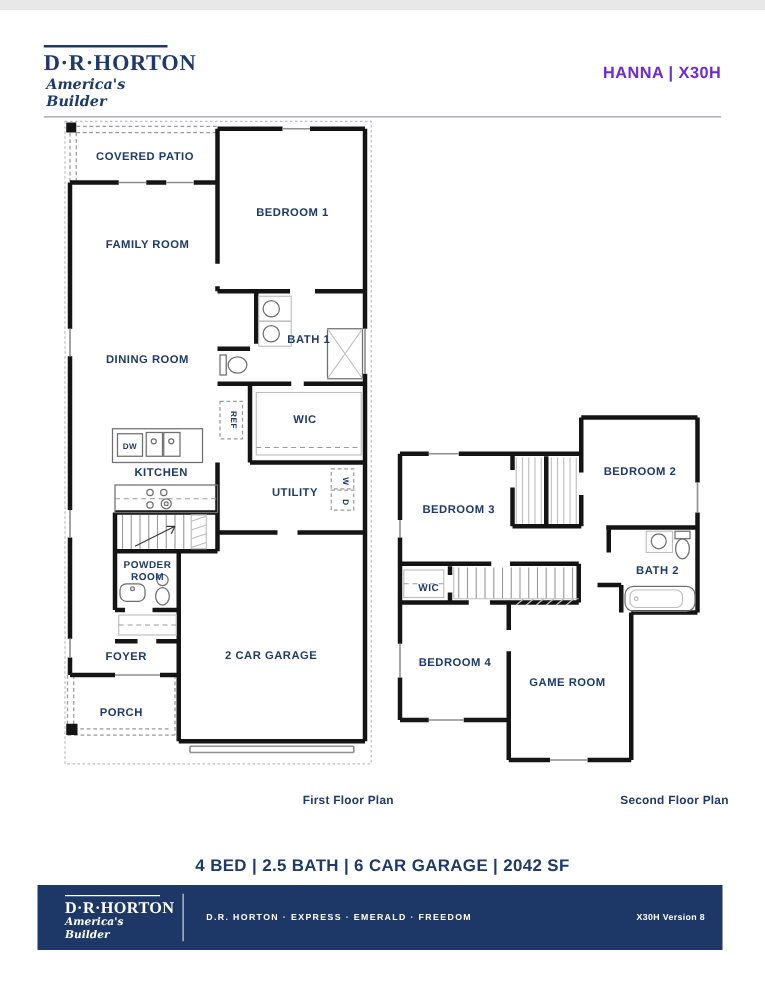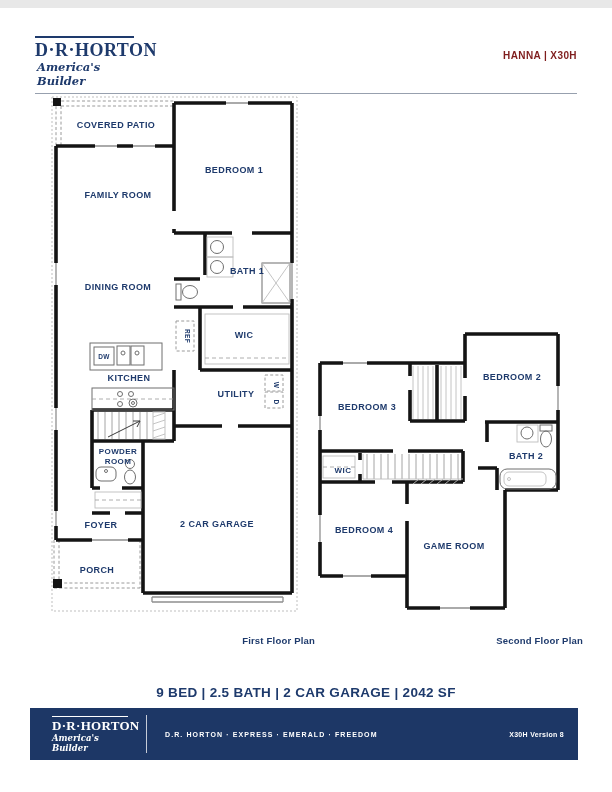--- a/index.html
+++ b/index.html
@@ -5,22 +5,22 @@
   html,body{margin:0;padding:0;background:#e8e8e8;}
   .page{position:relative;width:612px;height:792px;background:#ffffff;margin:8px auto;
         font-family:"Liberation Sans",sans-serif;overflow:hidden;}
   
   .logo{position:absolute;left:35px;top:28px;width:110px;color:#1e3a6c;}
   .logo .overline{height:2px;background:#1e3a6c;width:99px;margin-bottom:3px;}
   .logo .logo-name{font-family:"Liberation Serif",serif;font-weight:bold;font-size:18px;
         letter-spacing:.5px;line-height:18px;color:#1e3a6c;}
   .logo .logo-tagline{font-family:"DejaVu Serif",serif;font-style:italic;font-weight:bold;
         font-size:11.5px;color:#1e3a6c;margin-top:1px;margin-left:2px;}
-  .plan-title{position:absolute;right:35px;top:42px;font-size:10px;font-weight:bold;
-        color:#7f1d1d;letter-spacing:.4px;}
+  .plan-title{position:absolute;right:35px;top:42px;font-size:13px;font-weight:bold;
+        color:#6d28d9;letter-spacing:.4px;}
   .header-rule{position:absolute;left:35px;right:35px;top:85px;height:1px;background:#97a0ae;}
   
   .plan{position:absolute;}
   #floor1{left:40px;top:85px;}
   #floor2{left:315px;top:310px;}
   .wall{stroke:#141414;stroke-width:3.6;fill:none;}
   .win{stroke:#8f8f8f;stroke-width:1.3;fill:none;}
   .fix{stroke:#6f6f6f;stroke-width:1;fill:none;}
   .fixlight{stroke:#bdbdbd;stroke-width:.9;fill:none;}
   .dashl{stroke:#9a9a9a;stroke-width:1;fill:none;stroke-dasharray:3 2.2;}
@@ -250,21 +250,21 @@
         <text x="197" y="62" class="room-label" style="fill: rgb(30, 58, 108);">BEDROOM 2</text>
         <text x="211" y="141" class="room-label" style="fill: rgb(30, 58, 108);">BATH 2</text>
         <text x="28" y="155" class="room-label" style="font-size: 8px; fill: rgb(30, 58, 108);">WIC</text>
         <text x="49" y="215" class="room-label" style="fill: rgb(30, 58, 108);">BEDROOM 4</text>
         <text x="139" y="231" class="room-label" style="fill: rgb(30, 58, 108);">GAME ROOM</text>
       </g>
   </svg>
 
   <div id="caption-first" class="caption">First Floor Plan</div>
   <div id="caption-second" class="caption">Second Floor Plan</div>
-  <div class="summary">9 BED | 2.5 BATH | 2 CAR GARAGE | 2042 SF</div>
+  <div class="summary">4 BED | 2.5 BATH | 6 CAR GARAGE | 2042 SF</div>
 
   <div class="footer">
     <div class="footer-logo">
       <div class="overline"></div>
       <div class="logo-name">D·R·HORTON</div>
       <div class="logo-tagline">America's Builder</div>
     </div>
     <div class="footer-divider"></div>
     <div class="footer-brands">D.R. HORTON · EXPRESS · EMERALD · FREEDOM</div>
     <div class="footer-version">X30H Version 8</div>

